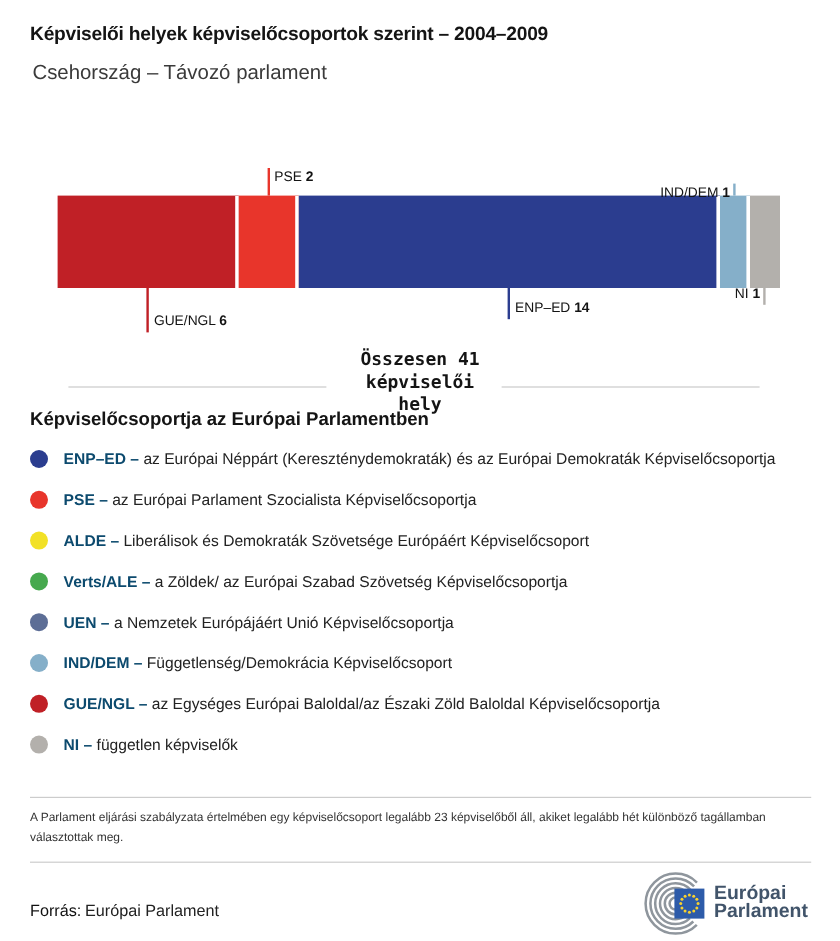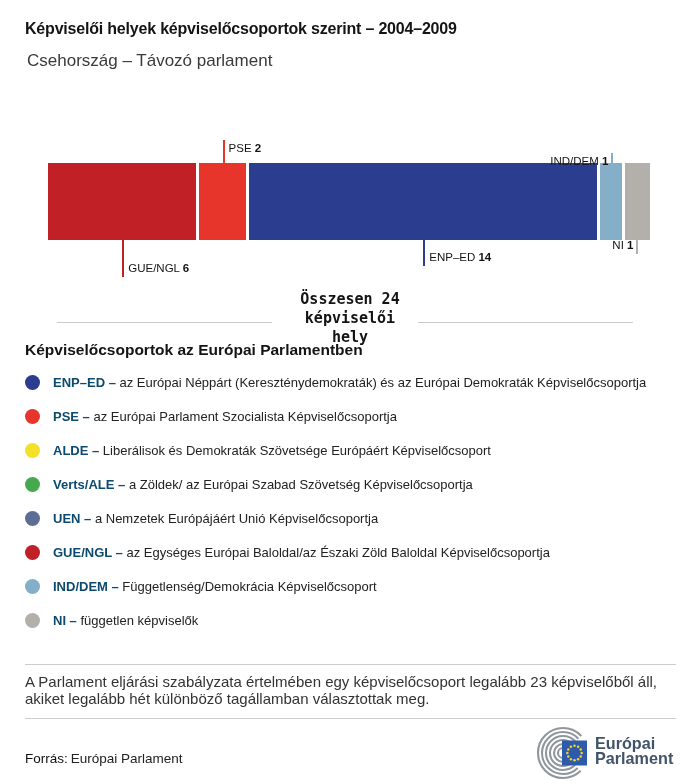--- a/index.html
+++ b/index.html
@@ -20,21 +20,21 @@
   .hline-right{left:418px;width:215px;}
   .legend-heading{position:absolute;left:25px;top:341px;font-size:15.5px;font-weight:700;color:#141414;}
   .legend{position:absolute;left:25px;top:365px;width:665px;}
   .legend-row{display:flex;align-items:center;height:34px;}
   .dot{width:15px;height:15px;border-radius:50%;margin-right:13px;flex:none;}
   .legend-text{font-size:13px;color:#222;white-space:nowrap;}
   .legend-text b{font-weight:700;color:#0c4a6e;}
   .rule{position:absolute;left:25px;width:651px;height:1px;background:#cccccc;}
   .rule-top{top:664px;}
   .rule-bottom{top:718px;}
-  .footnote{position:absolute;left:25px;top:674px;width:645px;font-size:15px;line-height:16.5px;color:#333333;}
+  .footnote{position:absolute;left:25px;top:674px;width:645px;font-size:10px;line-height:16.5px;color:#333333;}
   .source{position:absolute;left:25px;top:751px;font-size:13.5px;color:#222;}
   .source b{font-weight:400;color:#111;}
   .source span{margin-left:3px;}
   .logo{position:absolute;left:524px;top:726px;width:165px;height:54px;}
   .logo text{font-family:"Liberation Sans",sans-serif;font-weight:700;font-size:16.2px;fill:#41546a;}
 </style>
 </head>
 <body>
 
 <div class="page">
@@ -56,23 +56,23 @@
       <div class="tick" style="background: rgb(43, 61, 143); left: 423.25px; height: 26px; top: 110px;"></div>
       <div class="callout" style="left: 429.25px; top: 121px;"><span>ENP–ED </span><b>14</b></div>
       <div class="tick" style="background: rgb(133, 175, 201); left: 611.375px; height: 10px; top: 23px;"></div>
       <div class="callout" style="right: 91.625px; top: 25px;"><span>IND/DEM </span><b>1</b></div>
       <div class="tick" style="background: rgb(179, 176, 172); left: 636.458px; height: 14px; top: 110px;"></div>
       <div class="callout" style="right: 66.5417px; top: 109px;"><span>NI </span><b>1</b></div>
     </div>
 
   <div class="hline hline-left"></div>
   <div class="hline hline-right"></div>
-  <div class="total">Összesen 24 képviselői hely</div>
+  <div class="total">Összesen 41 képviselői hely</div>
 
-  <div class="legend-heading">Képviselőcsoportok az Európai Parlamentben</div>
+  <div class="legend-heading">Képviselőcsoportja az Európai Parlamentben</div>
   <div class="legend">
       <div class="legend-row">
         <span class="dot" style="background: rgb(43, 61, 143);"></span>
         <span class="legend-text"><b>ENP–ED – </b><span>az Európai Néppárt (Kereszténydemokraták) és az Európai Demokraták Képviselőcsoportja</span></span>
       </div>
       <div class="legend-row">
         <span class="dot" style="background: rgb(232, 53, 43);"></span>
         <span class="legend-text"><b>PSE – </b><span>az Európai Parlament Szocialista Képviselőcsoportja</span></span>
       </div>
       <div class="legend-row">
@@ -81,26 +81,26 @@
       </div>
       <div class="legend-row">
         <span class="dot" style="background: rgb(70, 169, 78);"></span>
         <span class="legend-text"><b>Verts/ALE – </b><span>a Zöldek/ az Európai Szabad Szövetség Képviselőcsoportja</span></span>
       </div>
       <div class="legend-row">
         <span class="dot" style="background: rgb(93, 110, 150);"></span>
         <span class="legend-text"><b>UEN – </b><span>a Nemzetek Európájáért Unió Képviselőcsoportja</span></span>
       </div>
       <div class="legend-row">
+        <span class="dot" style="background: rgb(133, 175, 201);"></span>
+        <span class="legend-text"><b>IND/DEM – </b><span>Függetlenség/Demokrácia Képviselőcsoport</span></span>
+      </div>
+      <div class="legend-row">
         <span class="dot" style="background: rgb(192, 32, 38);"></span>
         <span class="legend-text"><b>GUE/NGL – </b><span>az Egységes Európai Baloldal/az Északi Zöld Baloldal Képviselőcsoportja</span></span>
-      </div>
-      <div class="legend-row">
-        <span class="dot" style="background: rgb(133, 175, 201);"></span>
-        <span class="legend-text"><b>IND/DEM – </b><span>Függetlenség/Demokrácia Képviselőcsoport</span></span>
       </div>
       <div class="legend-row">
         <span class="dot" style="background: rgb(179, 176, 172);"></span>
         <span class="legend-text"><b>NI – </b><span>független képviselők</span></span>
       </div>
     </div>
 
   <div class="rule rule-top"></div>
   <div class="footnote">A Parlament eljárási szabályzata értelmében egy képviselőcsoport legalább 23 képviselőből áll, akiket legalább hét különböző tagállamban választottak meg.</div>
   <div class="rule rule-bottom"></div>

